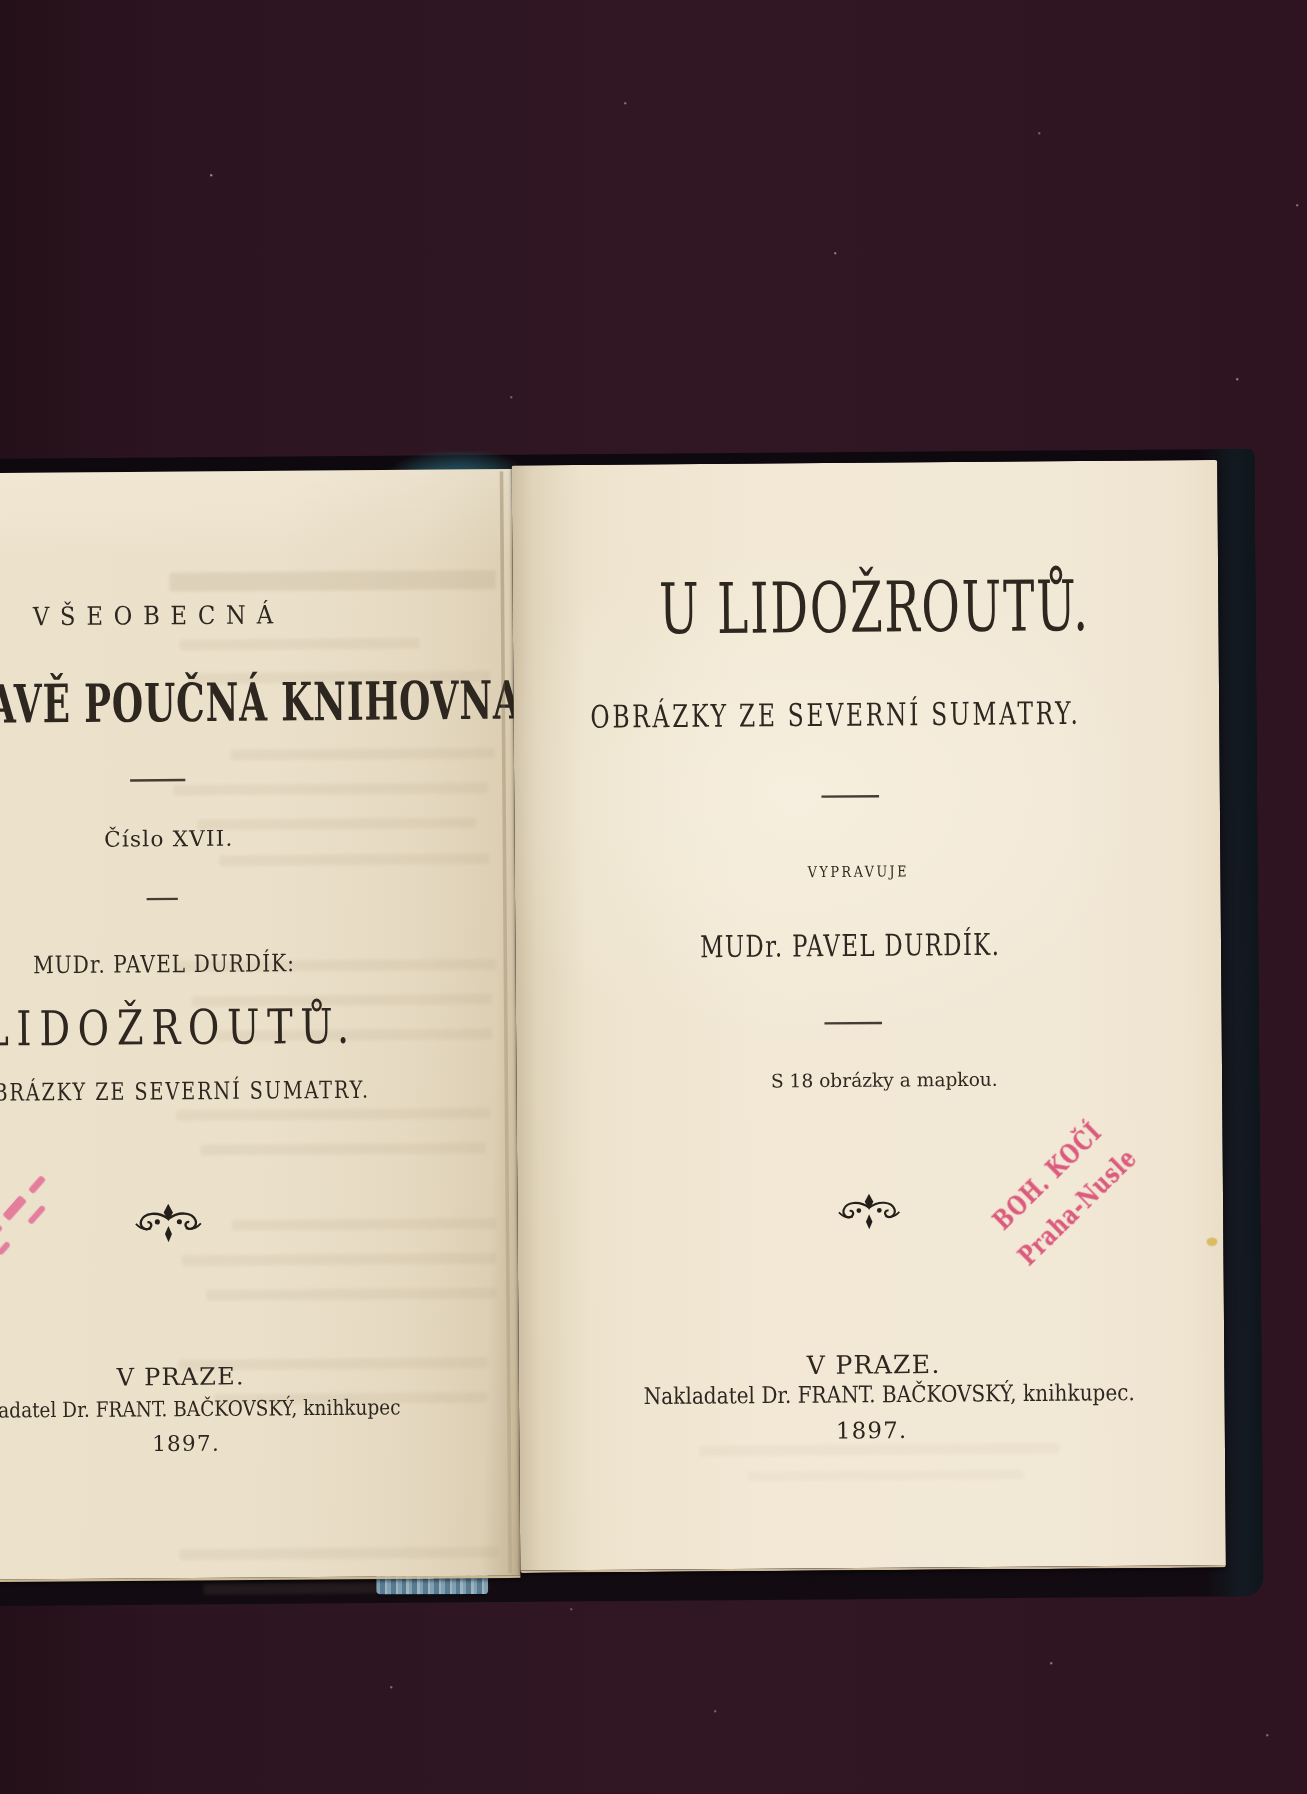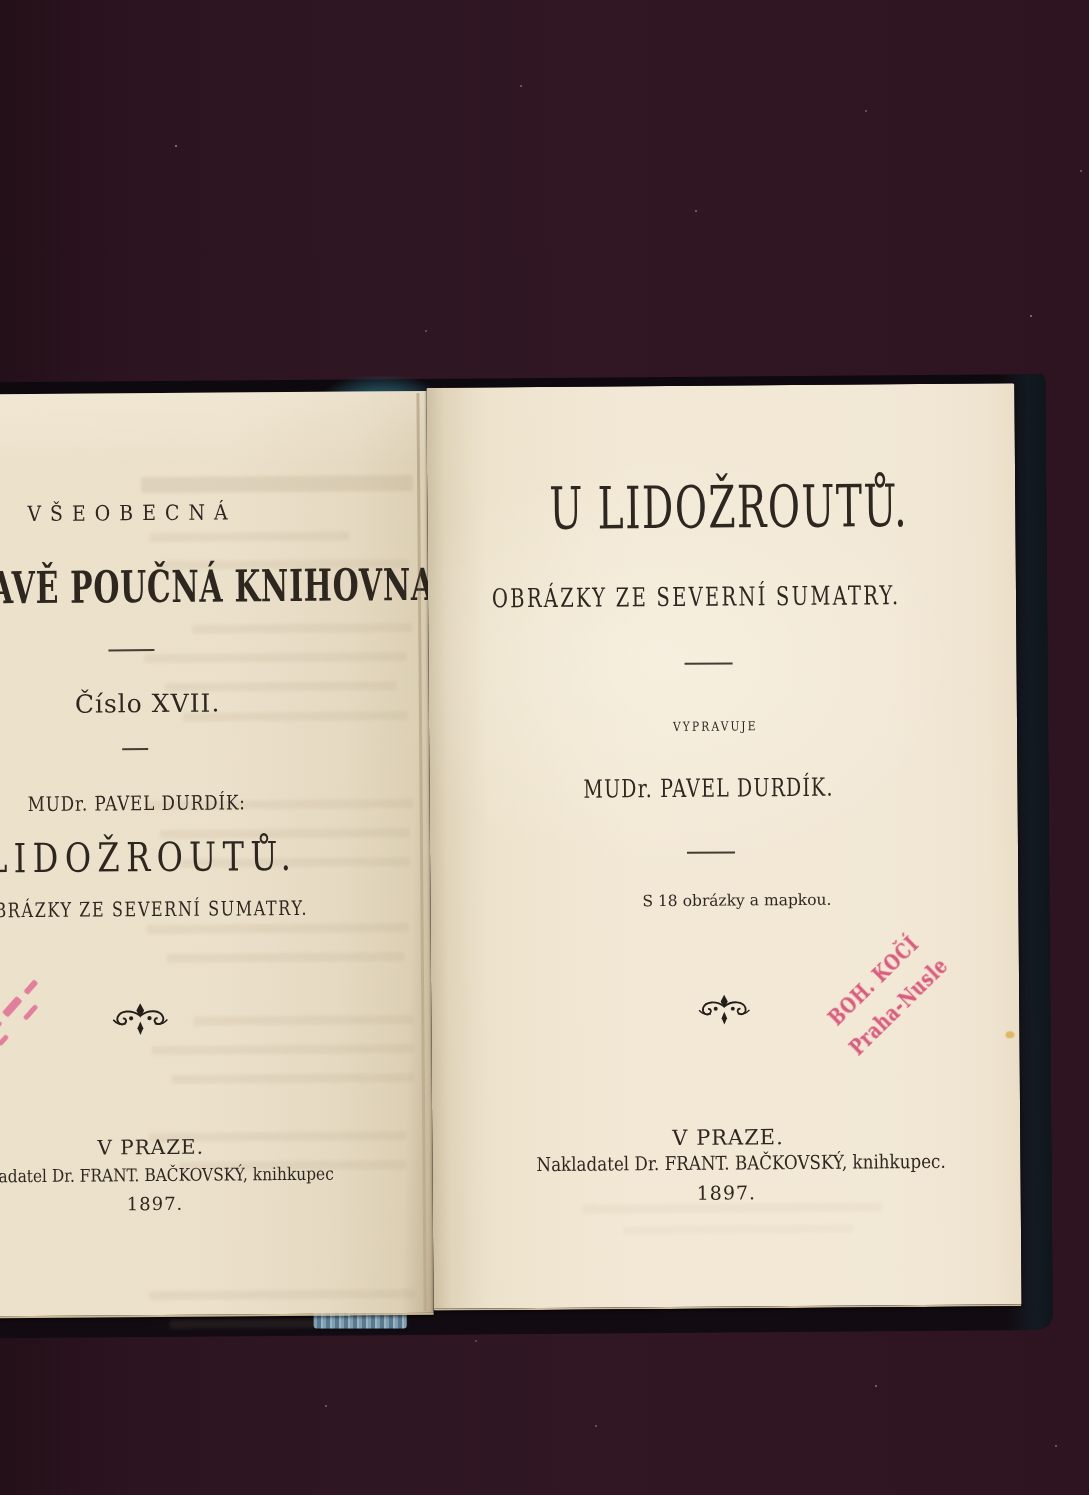--- a/index.html
+++ b/index.html
@@ -113,21 +113,21 @@
     <div class="ghost" style="left:156px;top:653px;width:262px;height:9px;"></div>
     <div class="ghost" style="left:176px;top:682px;width:242px;height:9px;"></div>
     <div class="ghost" style="left:152px;top:740px;width:258px;height:9px;"></div>
     <div class="ghost" style="left:182px;top:769px;width:228px;height:9px;"></div>
     <div class="ghost" style="left:152px;top:898px;width:266px;height:9px;"></div>
     <div class="ghost" style="left:172px;top:927px;width:238px;height:9px;"></div>
 
     <div class="txt" style="left:36px;top:108px;font-size:21px;letter-spacing:10px;transform:scaleX(.9);">VŠEOBECNÁ</div>
     <div class="txt" style="left:-2px;top:168px;font-size:44px;font-weight:bold;letter-spacing:1px;transform:scaleX(.68);">AVĚ POUČNÁ KNIHOVNA.</div>
     <div class="rule" style="left:116px;top:256px;width:46px;"></div>
-    <div class="txt" style="left:82px;top:296px;font-size:25px;letter-spacing:1px;">Číslo XVII.</div>
+    <div class="txt" style="left:94px;top:296px;font-size:18px;letter-spacing:1px;">Číslo XVII.</div>
     <div class="rule" style="left:129px;top:355px;width:26px;"></div>
     <div class="txt" style="left:34px;top:398px;font-size:20px;letter-spacing:1px;transform:scaleX(.84);">MUDr. PAVEL DURDÍK:</div>
     <div class="txt" style="left:-8px;top:444px;font-size:40px;letter-spacing:8px;line-height:40px;transform:scaleX(.8);">LIDOŽROUTŮ.</div>
     <div class="txt" style="left:0px;top:504px;font-size:20px;letter-spacing:2px;transform:scaleX(.8);">BRÁZKY ZE SEVERNÍ SUMATRY.</div>
 
     <div class="fleuron" style="left:116px;top:610px;">
       <svg width="58" height="33" viewBox="0 0 60 34">
         <g fill="#241f1a" stroke="#241f1a">
           <path d="M30 0 L34 7.5 L30 15 L26 7.5 Z" stroke-width="0"></path>
           <path d="M30 13 C21 6 9 7.5 6.5 14.5 C5 19.5 10 23.5 13.8 20.8 C16.5 18.8 15 15 12 15.8" fill="none" stroke-width="2"></path>

